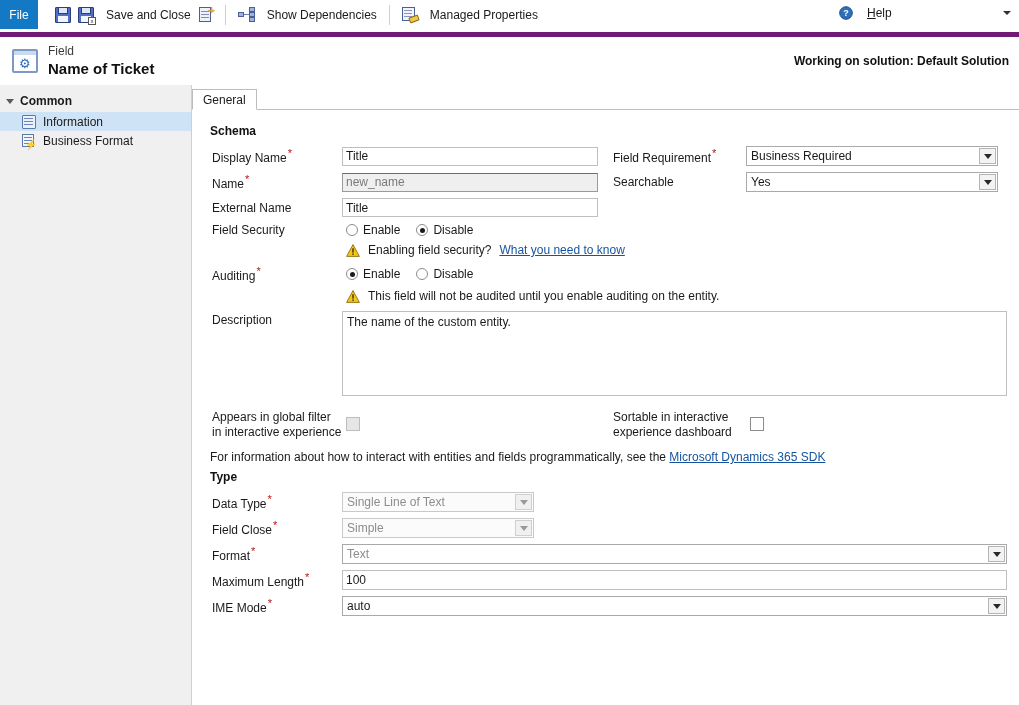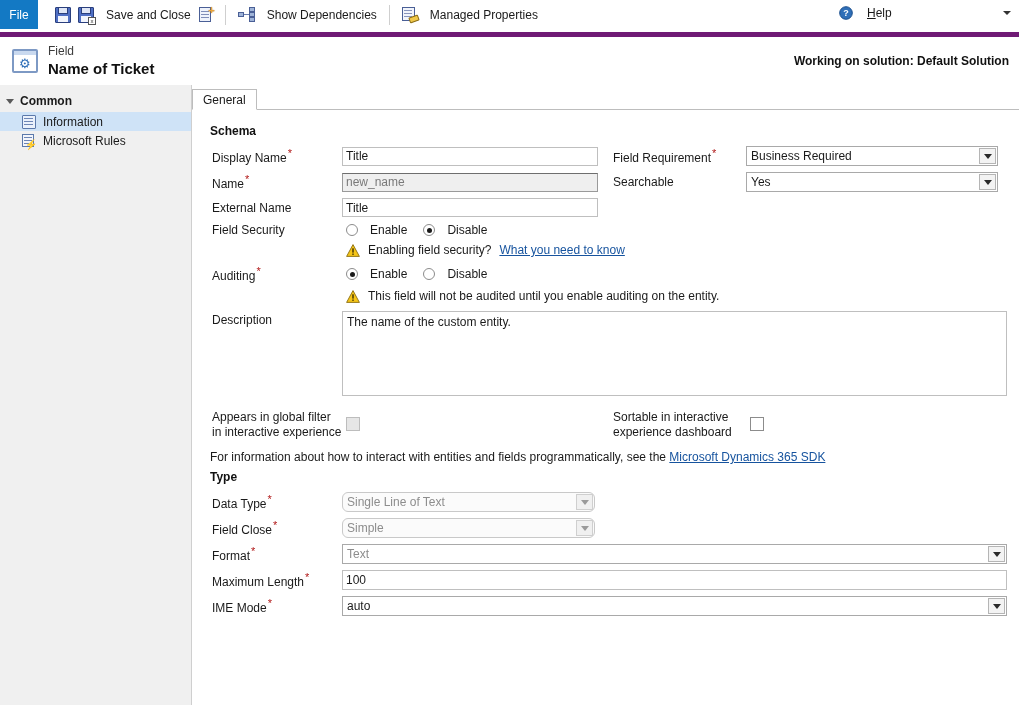--- a/index.html
+++ b/index.html
@@ -279,26 +279,26 @@
     width: 0; height: 0;
     border-left: 4px solid transparent;
     border-right: 4px solid transparent;
     border-top: 5px solid #2a2a2a;
   }
   .sel-wrap.dis { border-color: #c9c9c9; background: #fbfbfb; }
   .sel-wrap.dis .val { color: #8d8d8d; }
   .sel-wrap.dis .arrow { background: #f0f0f0; border-color: #cfcfcf; }
   .sel-wrap.dis .arrow span { border-top-color: #9a9a9a; }
   .sel-w252 { width: 252px; }
-  .sel-w238 { width: 253px; border-radius: 6px; }
+  .sel-w238 { width: 192px; }
   .sel-w668 { width: 668px; }
 
   
   .radio-row { display: flex; align-items: center; gap: 16px; padding-left: 4px; }
-  .radio { display: flex; align-items: center; gap: 12px; cursor: pointer; font-size: 12px; }
+  .radio { display: flex; align-items: center; gap: 5px; cursor: pointer; font-size: 12px; }
   .dot {
     width: 12px; height: 12px; border-radius: 50%;
     border: 1px solid #8c8c8c; background: #ffffff;
     display: inline-block; position: relative; flex: 0 0 auto;
   }
   .dot.on::after {
     content: ""; position: absolute;
     left: 2.5px; top: 2.5px; width: 5px; height: 5px;
     border-radius: 50%; background: #1a1a1a;
   }
@@ -447,21 +447,21 @@
     </div>
 
     <div class="nav-item">
       <span class="ico-br">
         <span class="pg"></span>
         <span class="ln" style="top:3px"></span>
         <span class="ln" style="top:6px"></span>
         <span class="ln" style="top:9px"></span>
         <span class="bolt">⚡</span>
       </span>
-      <span>Microsoft Rules</span>
+      <span>Business Format</span>
     </div>
   </div>
 
   <div class="content">
 
     <div class="tabstrip">
       <div class="tab">General</div>
     </div>
 
     <div class="form">

